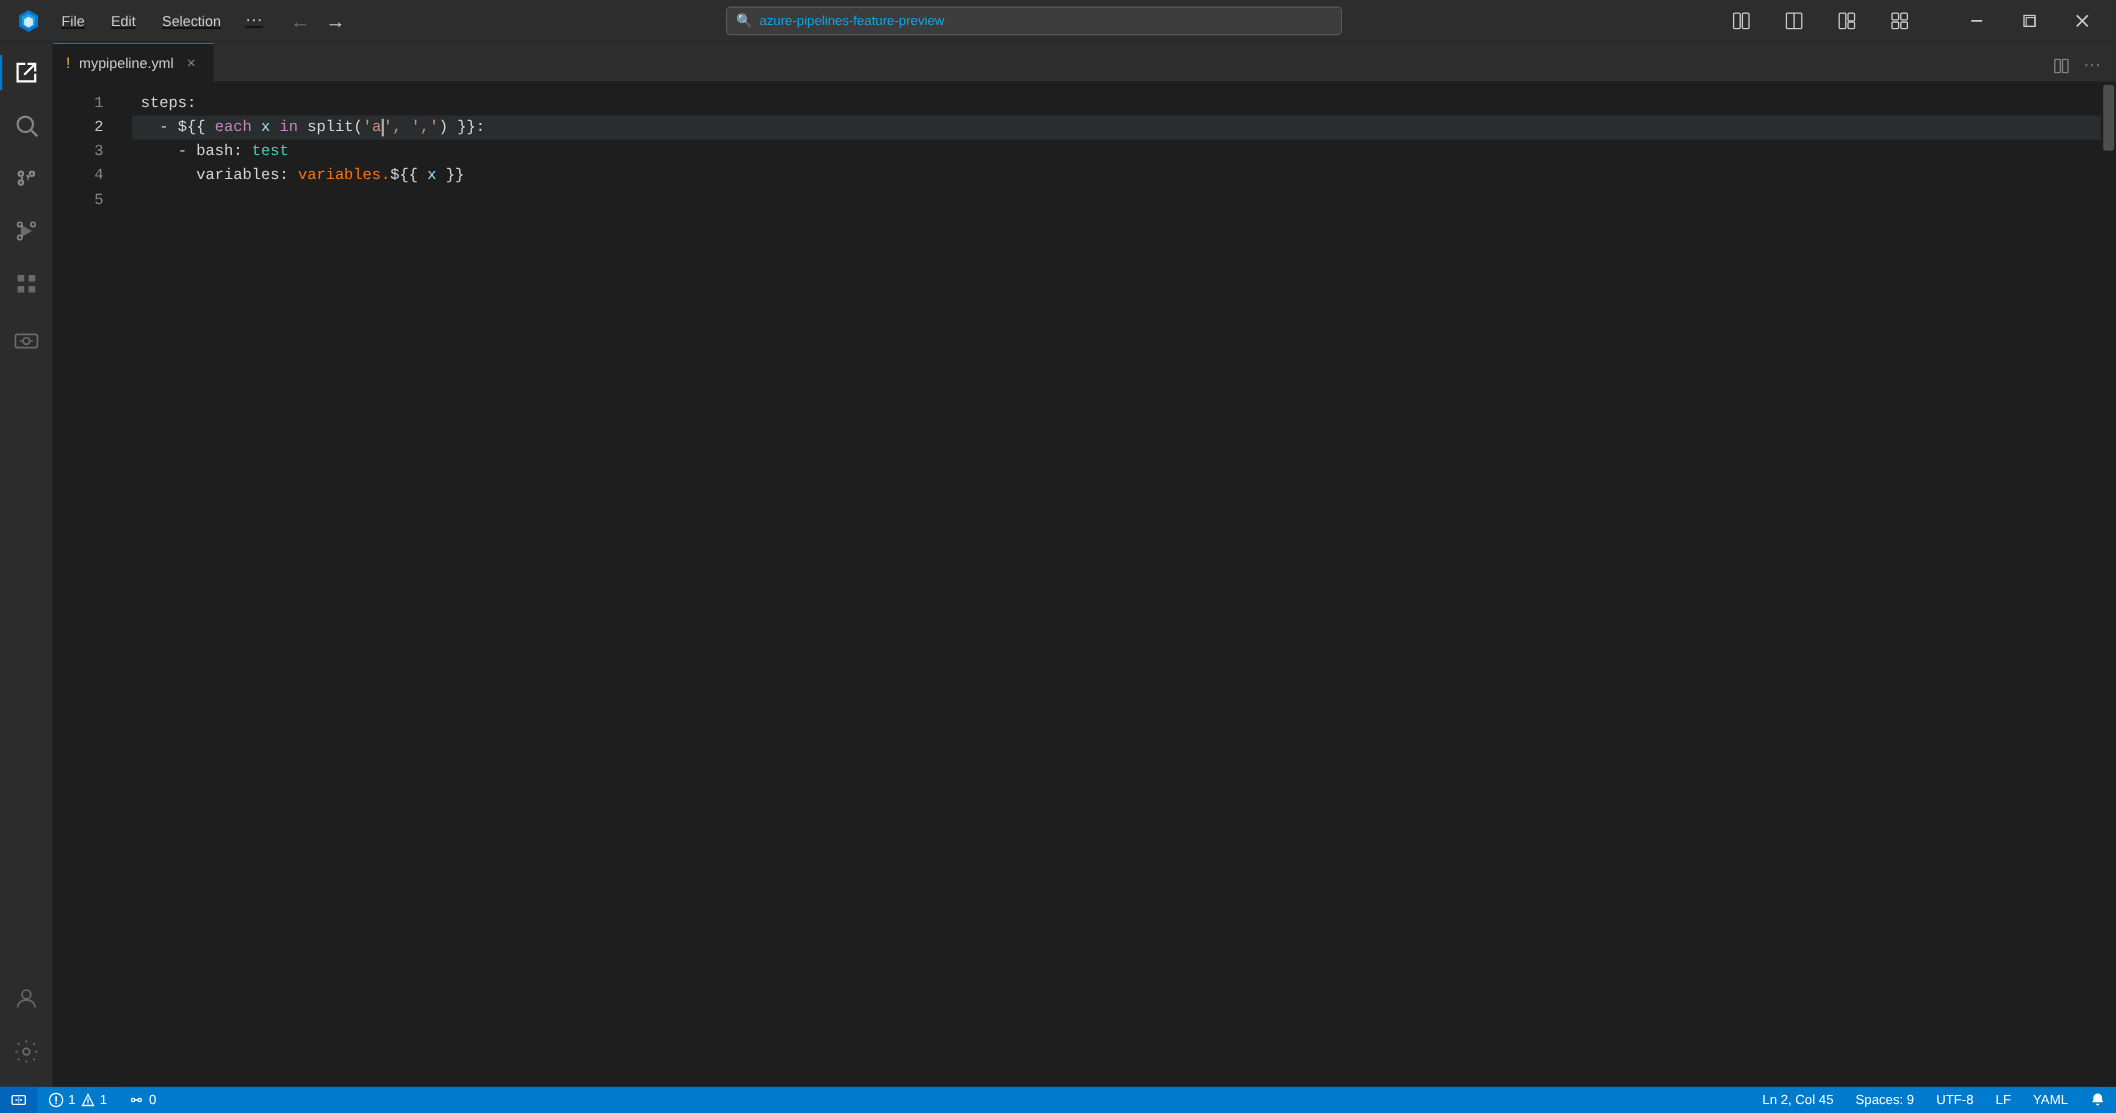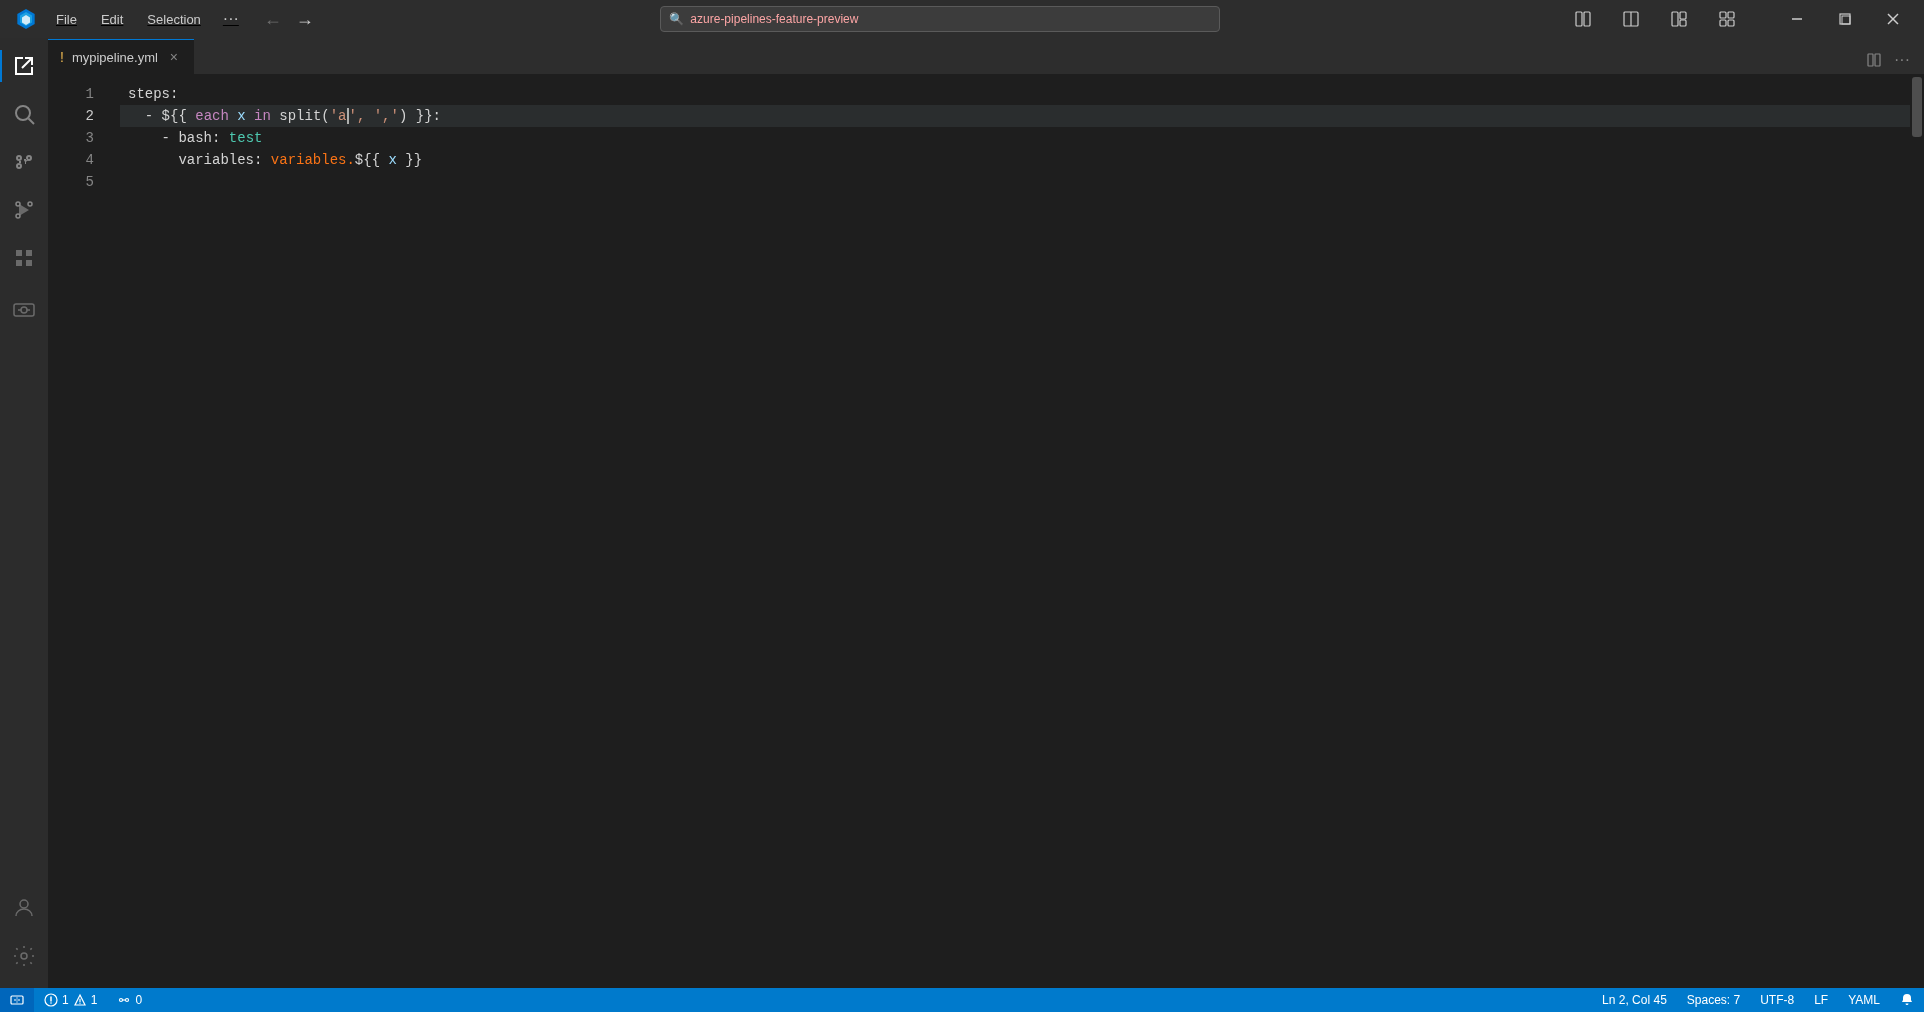--- a/index.html
+++ b/index.html
@@ -69,21 +69,21 @@
       border-radius: 4px;
       height: 26px;
       width: 560px;
       display: flex;
       align-items: center;
       padding: 0 8px;
       gap: 6px;
       cursor: text;
     }
     .search-box-text {
-      color: #fca5a5;
+      color: #0ea5e9;
       font-size: 12px;
     }
     .titlebar-actions {
       display: flex;
       align-items: center;
       gap: 2px;
       margin-left: auto;
     }
     .titlebar-btn {
       width: 46px;
@@ -545,21 +545,21 @@
           <path d="M5.5 7h3"></path>
         </svg>
       <span>0</span>
     </div>
   </div>
   <div class="status-right">
     <div class="status-item">
       <span>Ln 2, Col 45</span>
     </div>
     <div class="status-item">
-      <span>Spaces: 7</span>
+      <span>Spaces: 9</span>
     </div>
     <div class="status-item">
       <span>UTF-8</span>
     </div>
     <div class="status-item">
       <span>LF</span>
     </div>
     <div class="status-item">
       <span>YAML</span>
     </div>

